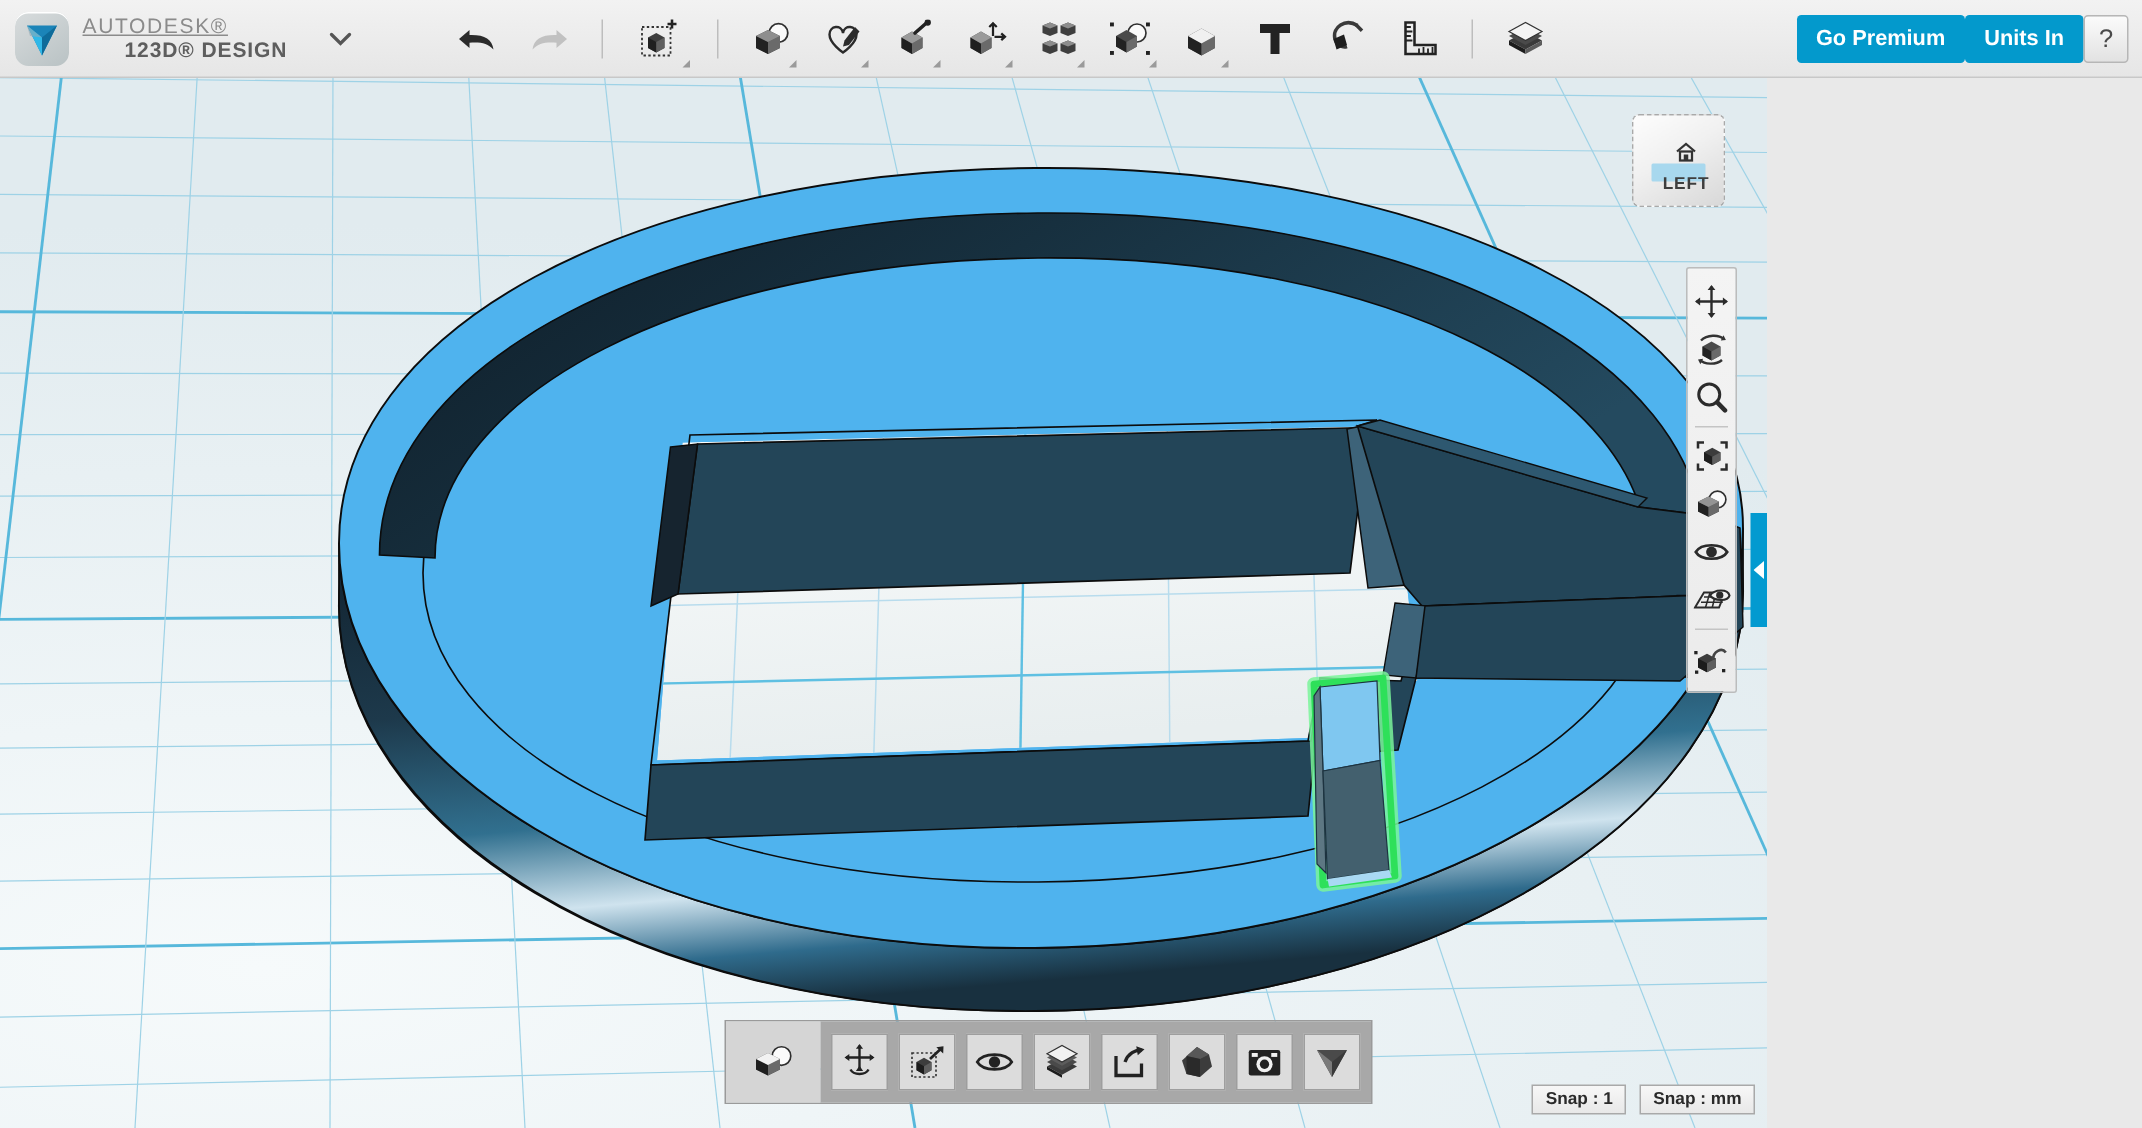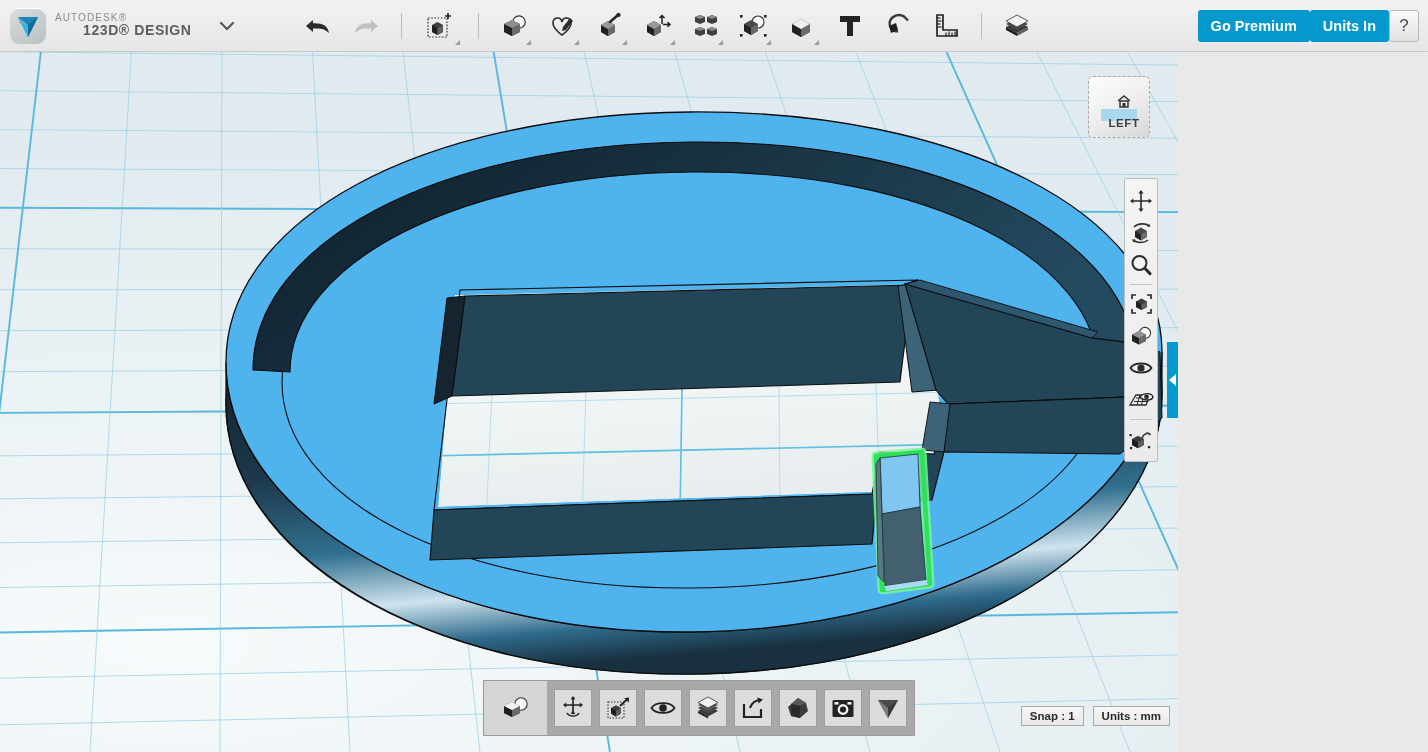--- a/index.html
+++ b/index.html
@@ -19,21 +19,21 @@
     display: flex; align-items: center;
   }
   .brand { display: flex; align-items: center; padding-left: 10px; }
   .brand-logo {
     width: 36px; height: 36px; border-radius: 9px;
     background: linear-gradient(145deg,#d8dcdd,#b9c2c4);
     display: flex; align-items: center; justify-content: center;
     box-shadow: inset 0 1px 0 #fff;
   }
   .brand-text { margin-left: 9px; line-height: 1.12; }
-  .brand-top { font-size: 10px; color: #8b8b8b; letter-spacing: 1.1px; }
+  .brand-top { font-size: 14px; color: #8b8b8b; letter-spacing: 1.1px; text-decoration: underline; }
   .brand-bottom { font-size: 14px; color: #5e5e5e; font-weight: bold; letter-spacing: .6px; margin-left: 28px; }
   .brand-caret {
     margin-left: 26px; width: 18px; height: 18px;
     display: flex; align-items: center; justify-content: center;
   }
 
   .tb { display: flex; align-items: center; height: 52px; }
   .tbtn {
     position: relative; width: 40px; height: 40px; margin: 0 4px;
     display: flex; align-items: center; justify-content: center;
@@ -125,21 +125,21 @@
     background: #a8a8a8; display: flex; align-items: center;
     padding: 0 7px; gap: 7px;
   }
   .bbtn {
     width: 38px; height: 38px; background: #dcdcdc;
     border: 1px solid #9e9e9e;
     display: flex; align-items: center; justify-content: center; cursor: pointer;
   }
 
   
-  #status { position: absolute; right: 8px; bottom: 26px; display: flex; gap: 9px; }
+  #status { position: absolute; right: 8px; bottom: 9px; display: flex; gap: 9px; }
   .stat {
     height: 20px; padding: 0 8px;
     background: linear-gradient(#f7f7f7,#e8e8e8);
     border: 1px solid #a9a9a9;
     font-size: 11.5px; color: #2a2a2a; font-weight: bold;
     display: flex; align-items: center; white-space: nowrap;
   }
   .gridnum { font-size: 7px; fill: #2ba3d6; font-family: "Liberation Sans", sans-serif; }
 </style>
 </head>
@@ -703,17 +703,17 @@
             <path d="M2 4 L22 4 L12 22 Z" fill="#4a4a4a"></path>
             <path d="M2 4 L12 12 L12 22 Z" fill="#7a7a7a"></path>
             <path d="M12 12 L22 4 L12 22 Z" fill="#3a3a3a"></path>
           </svg>
         </div>
       </div>
     </div>
 
     <div id="status">
       <div class="stat">Snap : 1</div>
-      <div class="stat">Units : mm</div>
+      <div class="stat">Snap : mm</div>
     </div>
 
   </div>
 </div>
 
 </body></html>

